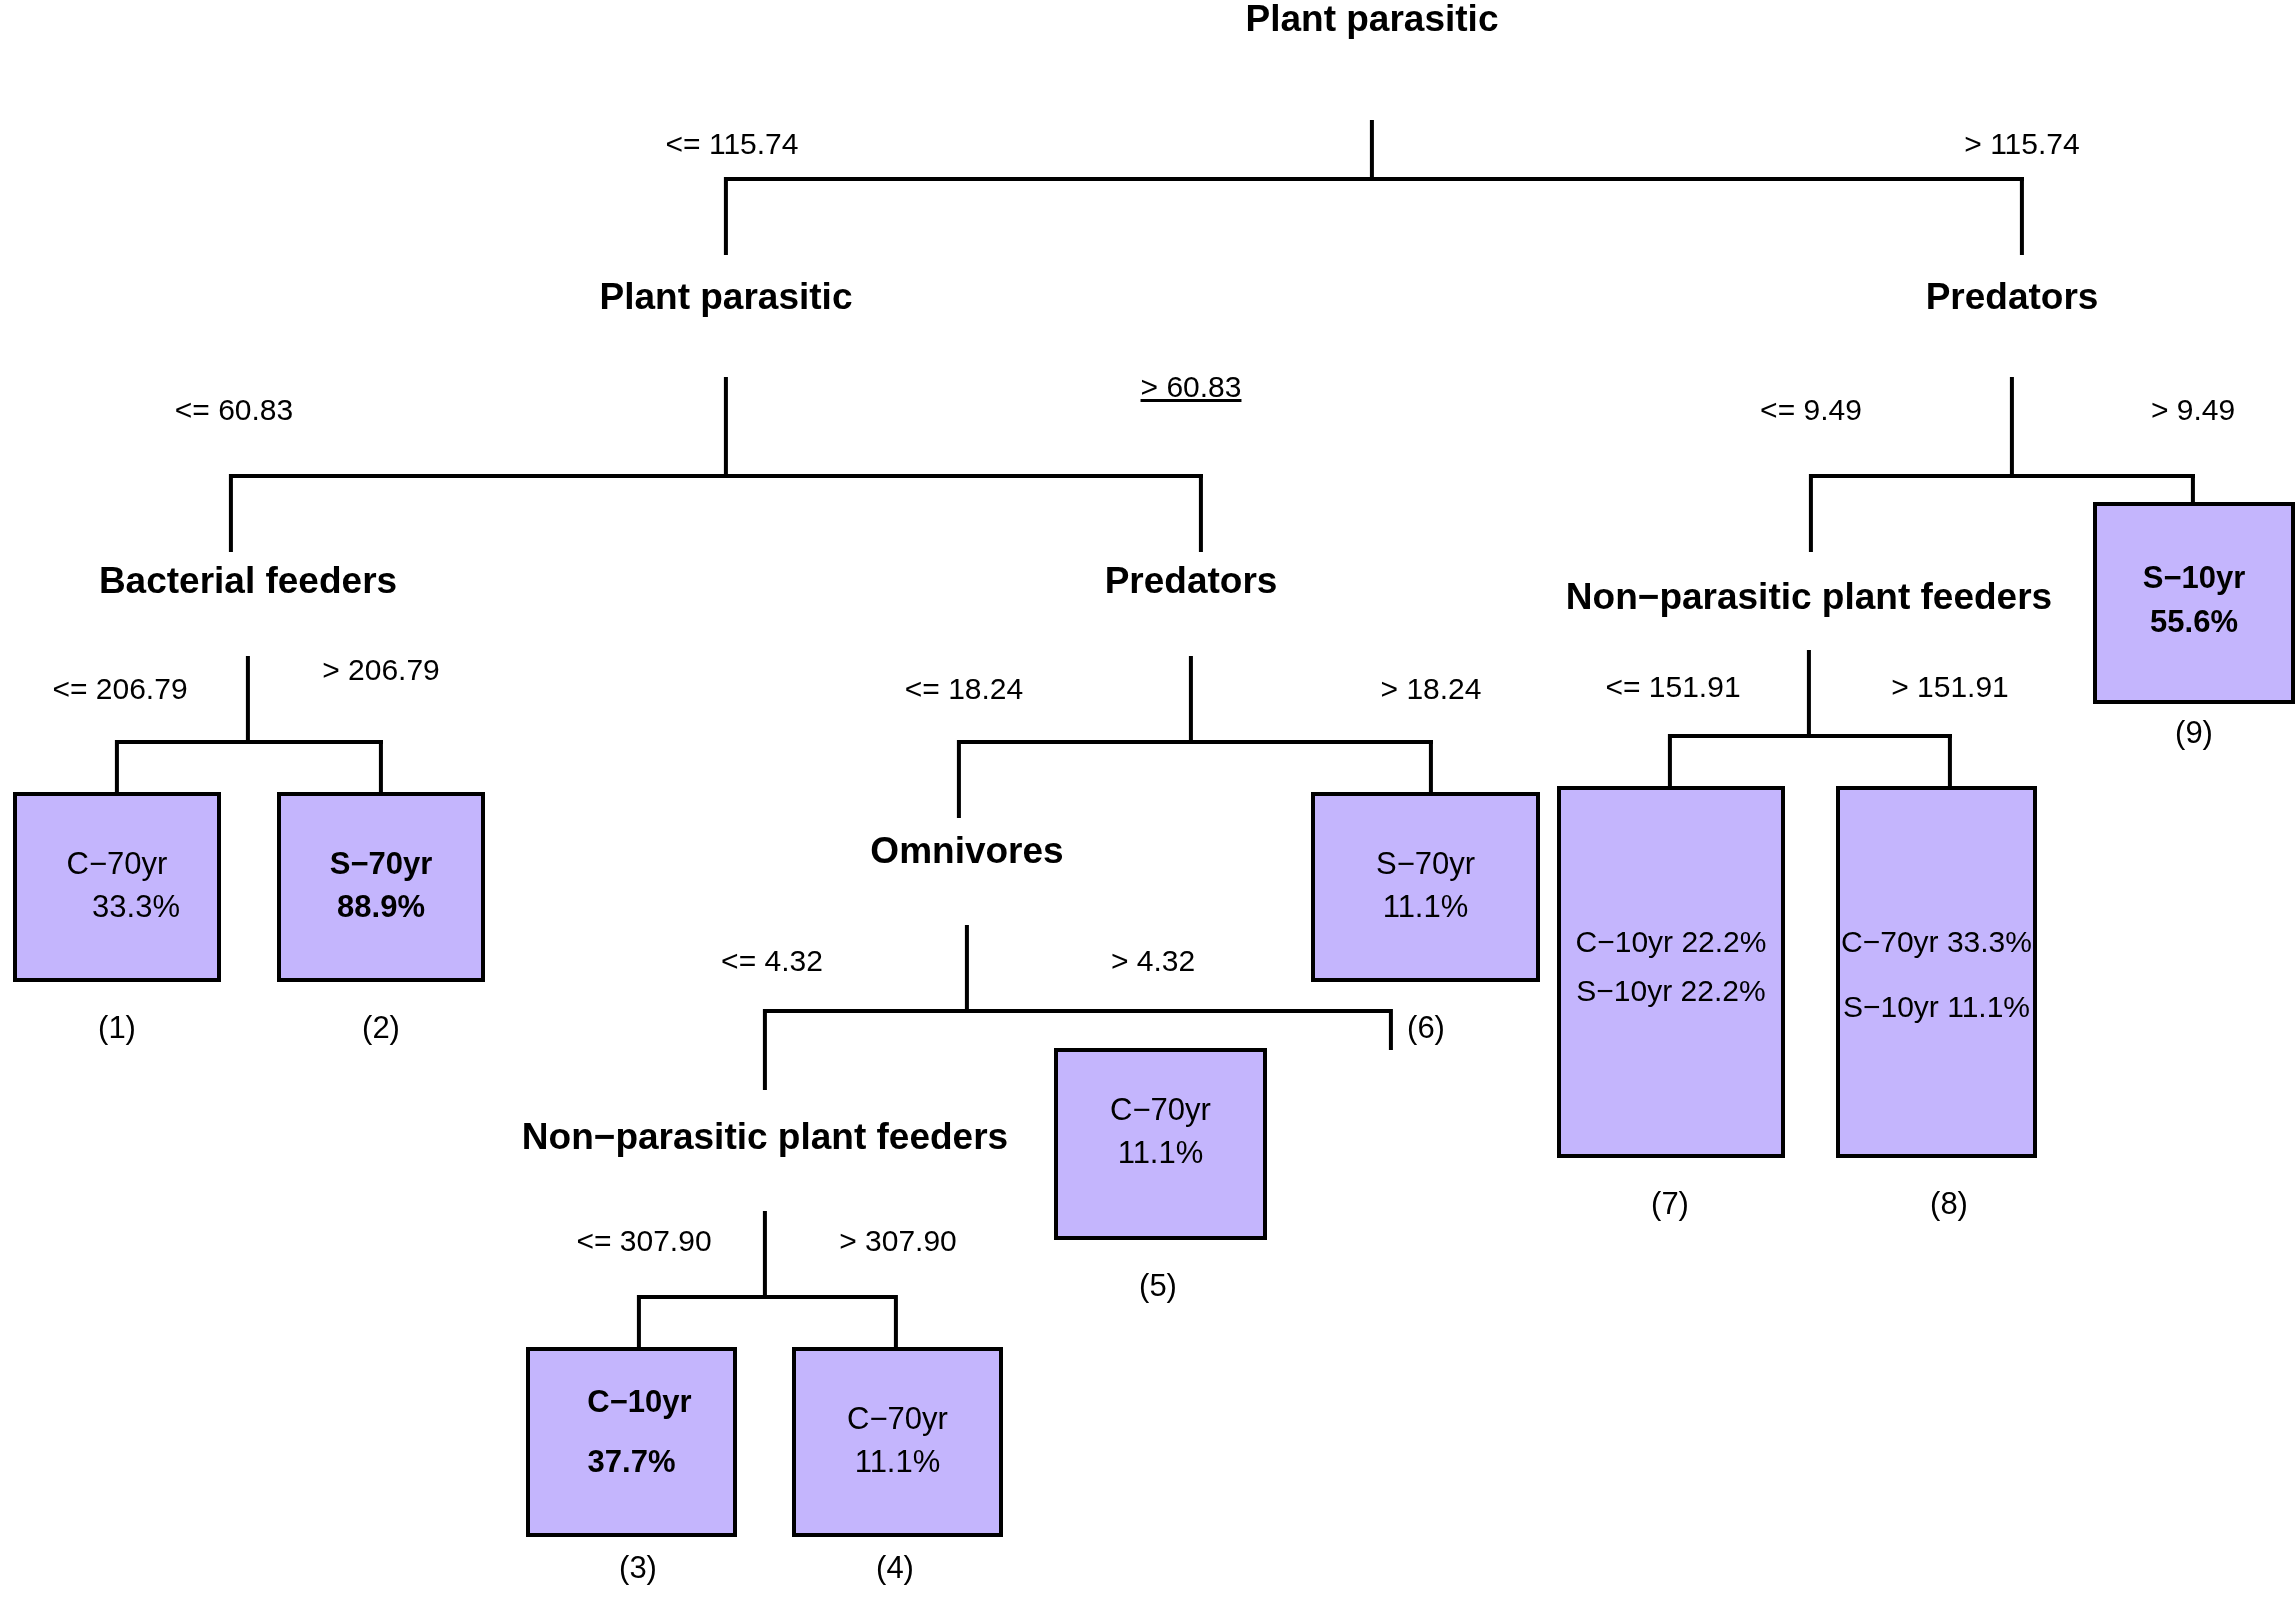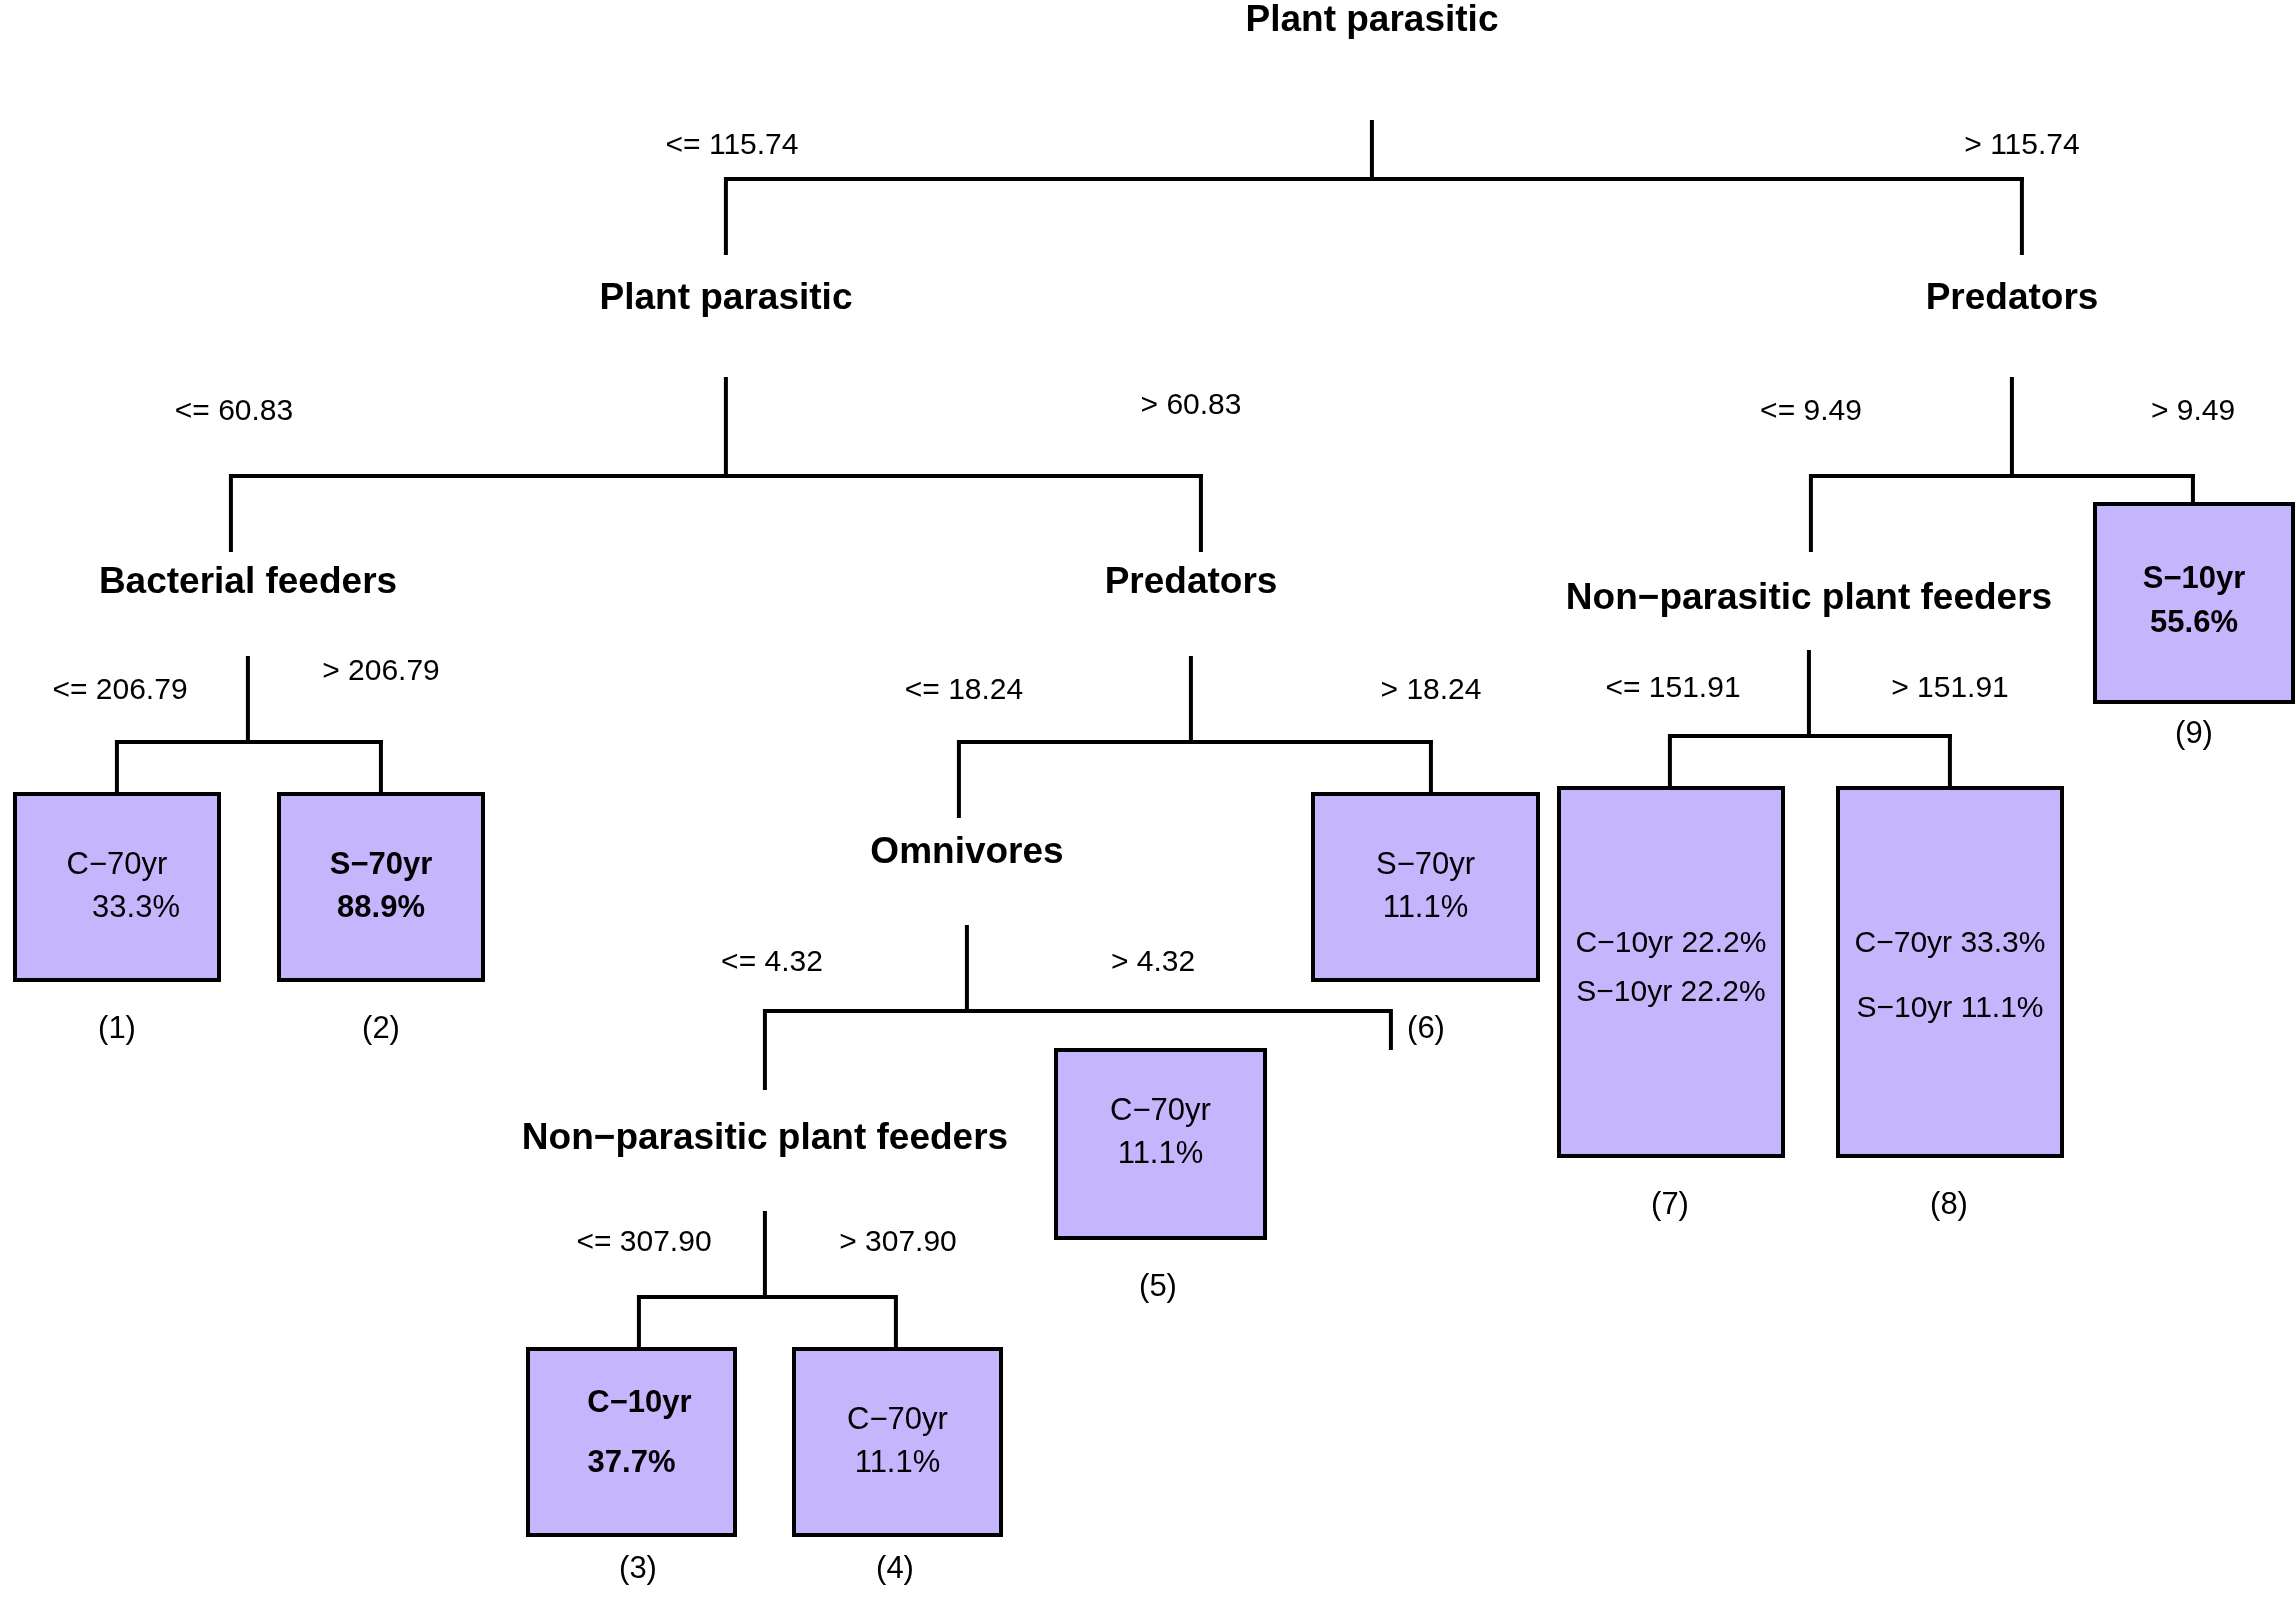--- a/index.html
+++ b/index.html
@@ -92,21 +92,21 @@
   <div class="split-label" style="left:2022px; top:129px;">&gt; 115.74</div>
 
   <div class="node-label" style="left:726px; top:278px;">Plant parasitic</div>
 
   <div class="v-line" style="left:726px; top:377px; height:99px;"></div>
   <div class="h-line" style="left:229px; top:474px; width:974px;"></div>
   <div class="v-line" style="left:231px; top:474px; height:78px;"></div>
   <div class="v-line" style="left:1201px; top:474px; height:78px;"></div>
 
   <div class="split-label" style="left:234px; top:395px;">&lt;= 60.83</div>
-  <div class="split-label" style="left:1191px; top:389px;">&gt; 60.83</div>
+  <div class="split-label" style="left:1191px; top:372px;text-decoration:underline;">&gt; 60.83</div>
 
   <div class="node-label" style="left:2012px; top:278px;">Predators</div>
 
   <div class="v-line" style="left:2012px; top:377px; height:99px;"></div>
   <div class="h-line" style="left:1809px; top:474px; width:386px;"></div>
   <div class="v-line" style="left:1811px; top:474px; height:78px;"></div>
   <div class="v-line" style="left:2193px; top:474px; height:48px;"></div>
 
   <div class="split-label" style="left:1811px; top:395px;">&lt;= 9.49</div>
   <div class="split-label" style="left:2193px; top:395px;">&gt; 9.49</div>
@@ -196,21 +196,21 @@
 
   <div class="split-label" style="left:1673px; top:672px;">&lt;= 151.91</div>
   <div class="split-label" style="left:1950px; top:672px;">&gt; 151.91</div>
 
   <div class="leaf-box" style="left:1557px; top:786px; width:228px; height:372px;">
     <div class="leaf-text two-col" style="top:131px;">C−10yr 22.2%</div>
     <div class="leaf-text two-col" style="top:180px;">S−10yr 22.2%</div>
   </div>
   <div class="leaf-index" style="left:1670px; top:1188px;">(7)</div>
 
-  <div class="leaf-box" style="left:1836px; top:786px; width:228px; height:372px;">
+  <div class="leaf-box" style="left:1836px; top:786px; width:201px; height:372px;">
     <div class="leaf-text two-col" style="top:131px;">C−70yr 33.3%</div>
     <div class="leaf-text two-col" style="top:196px;">S−10yr 11.1%</div>
   </div>
   <div class="leaf-index" style="left:1949px; top:1188px;">(8)</div>
 
   <div class="leaf-box" style="left:2093px; top:502px; width:202px; height:202px;">
     <div class="leaf-text bold" style="top:51px;">S−10yr</div>
     <div class="leaf-text bold" style="top:95px;">55.6%</div>
   </div>
   <div class="leaf-index" style="left:2194px; top:717px;">(9)</div>

